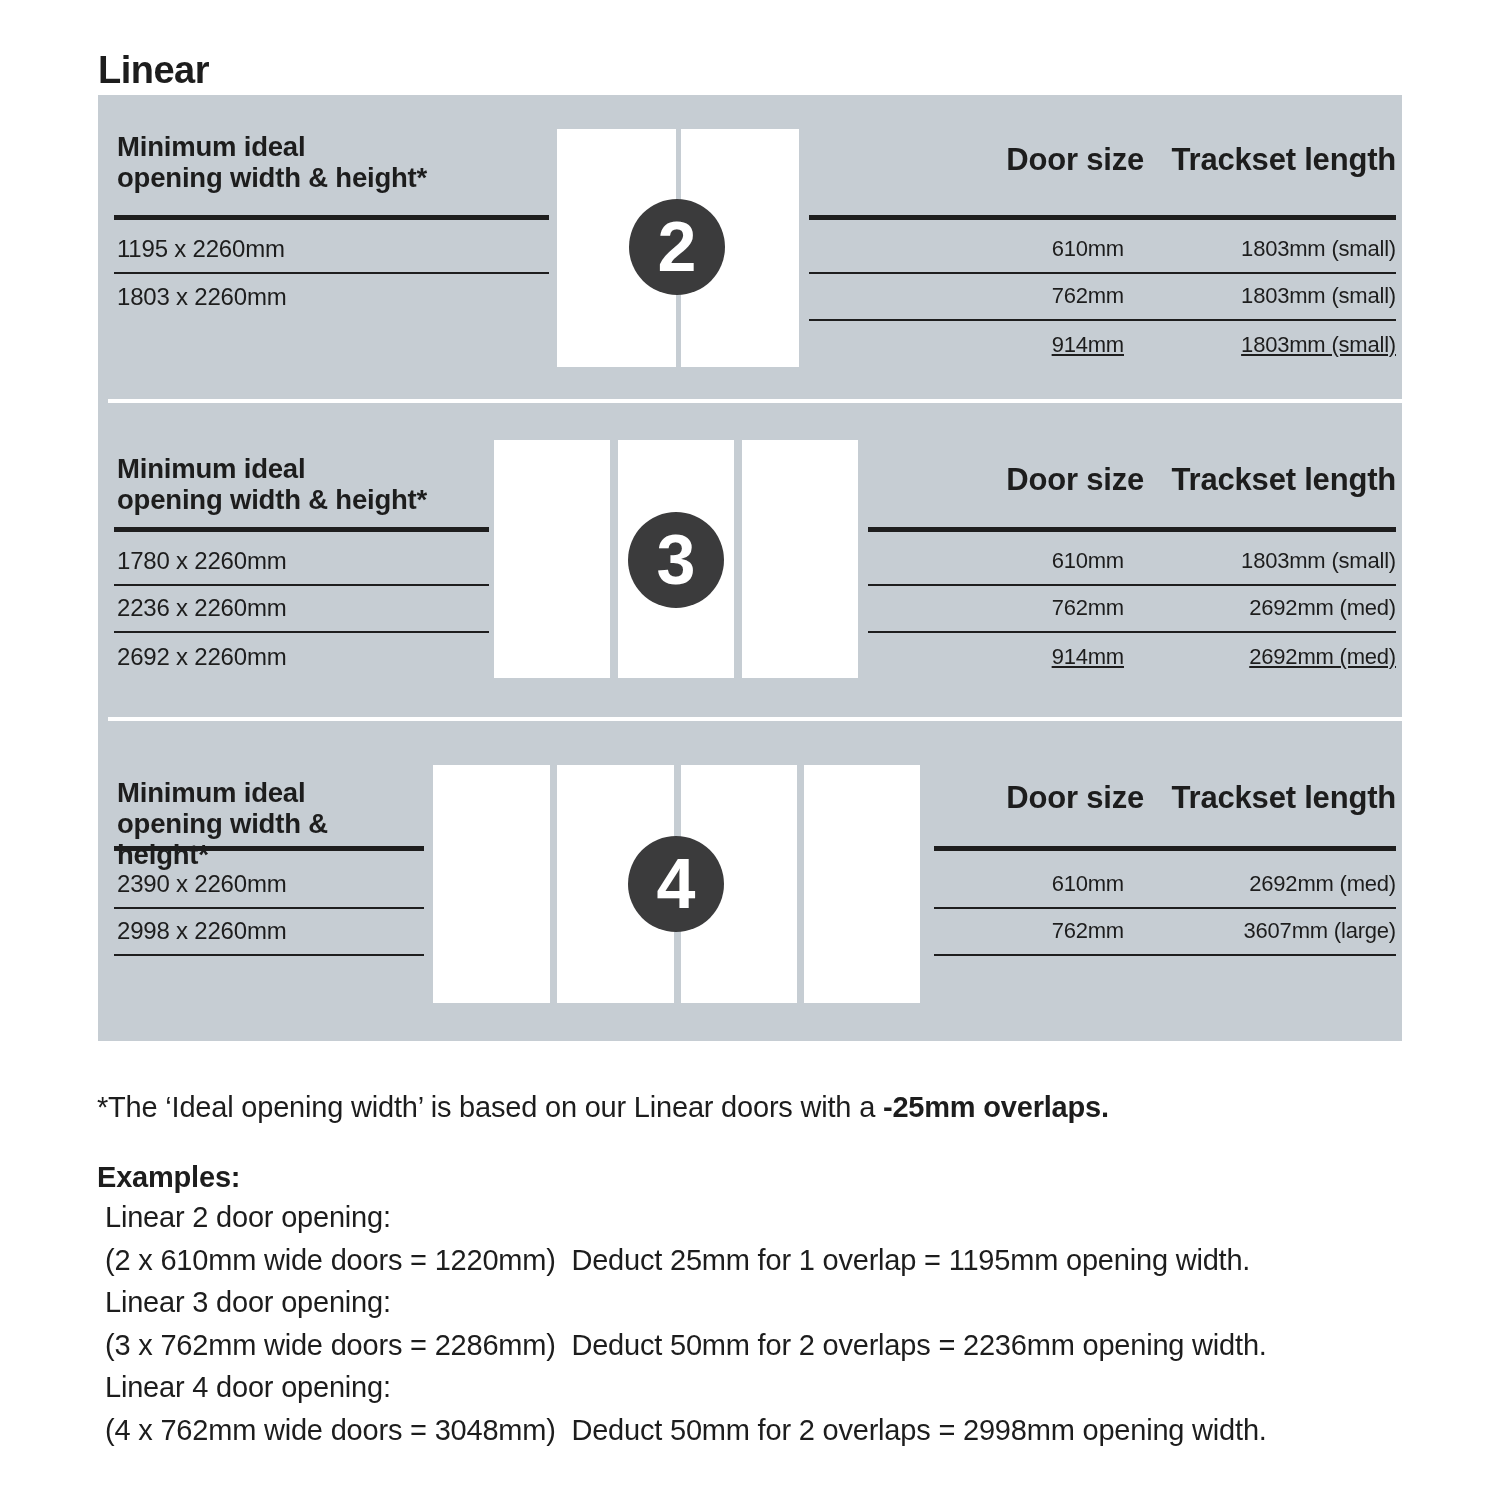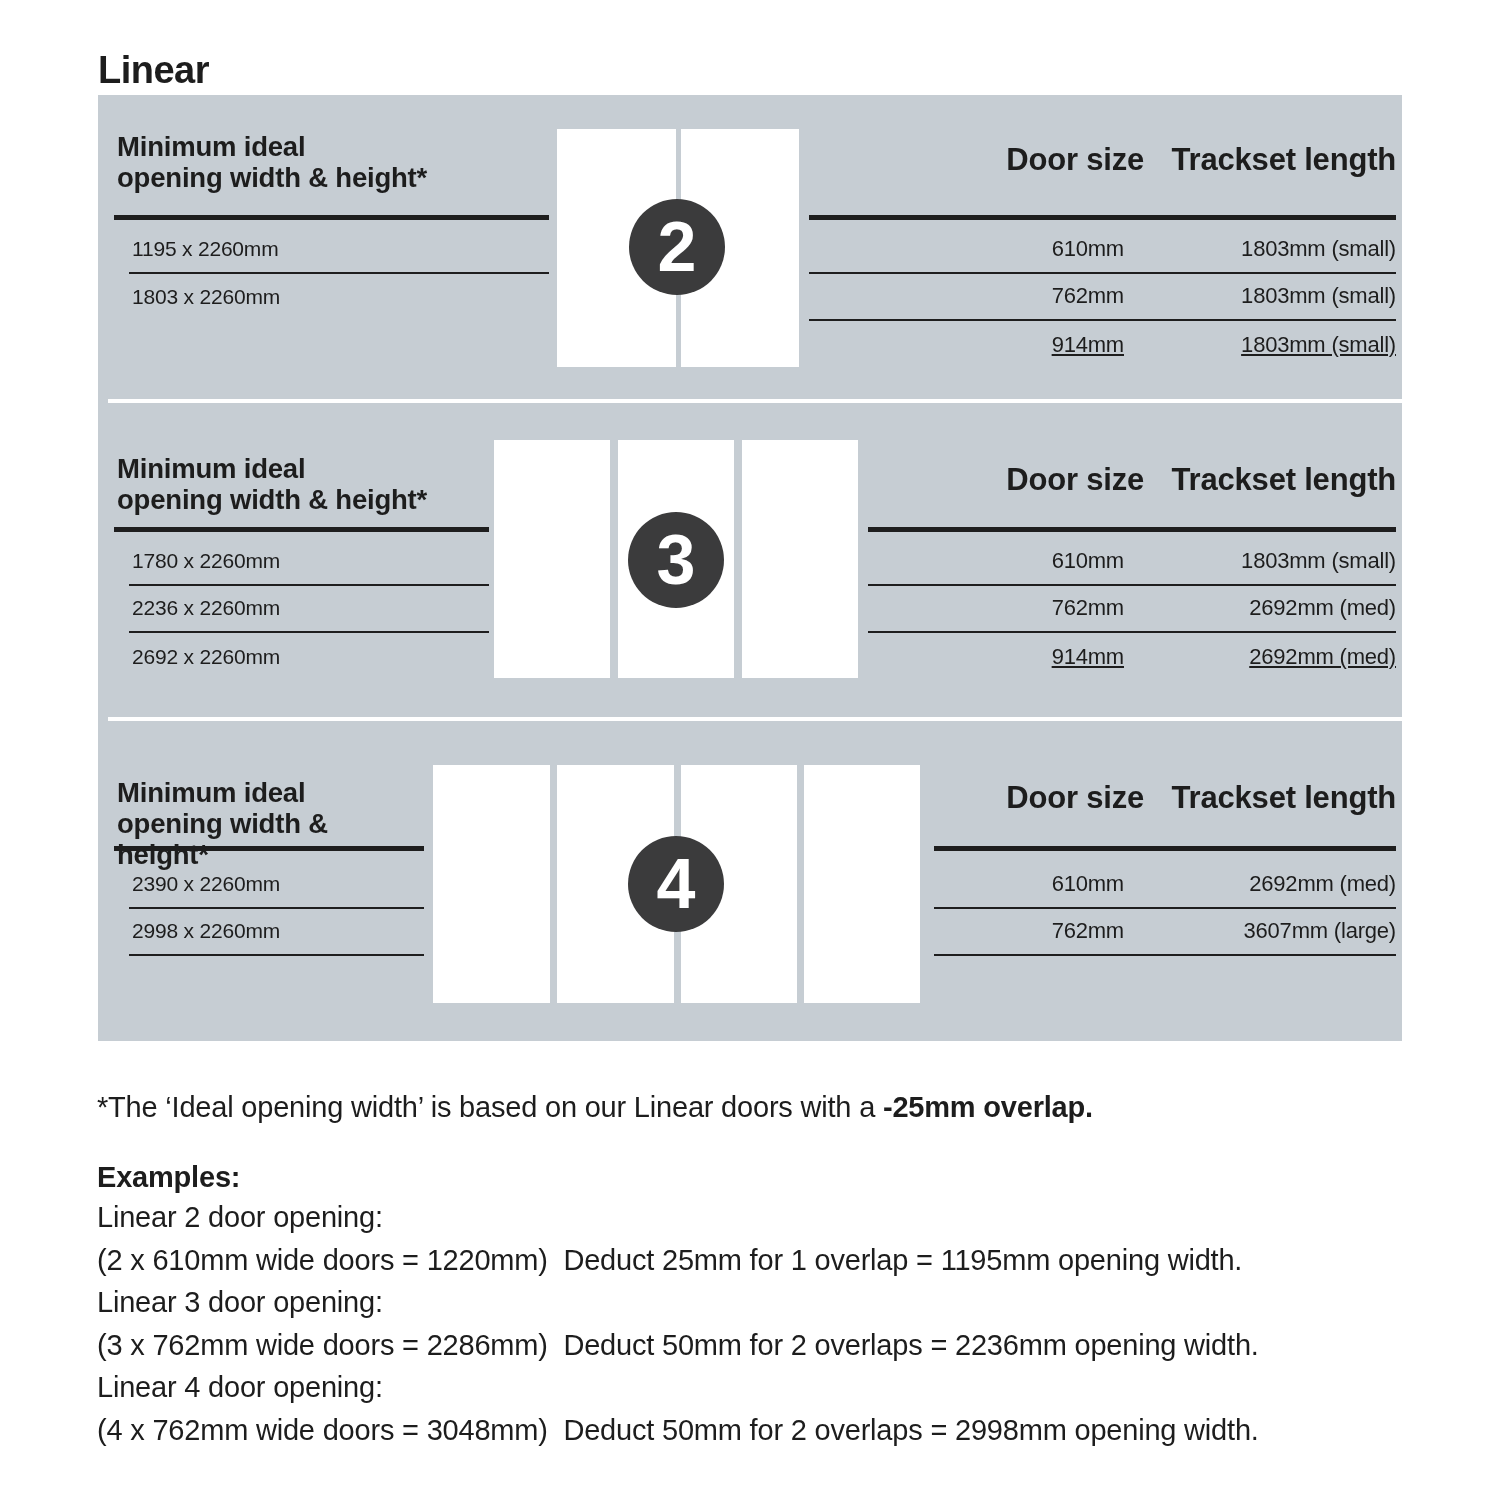--- a/index.html
+++ b/index.html
@@ -47,23 +47,22 @@
   .sec2 .thick-rule{top:124px}
   .sec3 .thick-rule{top:125px}
 
   .rows{position:absolute;left:0;width:100%;}
   .sec1 .rows{top:131px}
   .sec2 .rows{top:135px}
   .sec3 .rows{top:140px}
 
   .lrow{
     box-sizing:border-box;height:47.5px;display:flex;align-items:center;
-    padding-left:3px;font-size:21px;letter-spacing:-0.2px;
+    padding-left:3px;font-size:24px;letter-spacing:-0.2px;
     border-bottom:2px solid #1e1e1e;
-    margin-left:15px;
   }
   .sec1 .lrow:last-child,.sec2 .lrow:last-child{border-bottom:none;}
 
   .rt-header{
     position:absolute;left:0;width:100%;height:31px;
     display:grid;grid-template-columns:1fr 252px;align-items:center;
     font-size:31px;font-weight:700;letter-spacing:-0.2px;
   }
   .rt-header span{text-align:right;}
   .sec1 .rt-header{top:47px}
@@ -108,21 +107,21 @@
   }
   #footnote .b{font-weight:700;}
   #examples-heading{
     position:absolute;left:97px;top:1161px;font-size:29px;font-weight:700;
     letter-spacing:-0.2px;
   }
   #examples{
     position:absolute;left:97px;top:1196px;width:1360px;
     font-size:29px;line-height:42.6px;letter-spacing:-0.2px;
   }
-  .examples-line{white-space:pre-wrap;}
+  .examples-line{white-space:pre-wrap;margin-left:8px;}
 </style>
 </head>
 <body>
 
 <h1 id="title">Linear</h1>
 
 <div id="panel">
 
   <div class="section sec1">
     <div class="left-table">
@@ -237,21 +236,21 @@
         <div class="rrow">
           <span>762mm</span>
           <span>3607mm (large)</span>
         </div>
       </div>
     </div>
   </div>
 
 </div>
 
-<div id="footnote"><span>*The ‘Ideal opening width’ is based on our Linear doors with a </span><span class="b">-25mm overlap.</span></div>
+<div id="footnote"><span>*The ‘Ideal opening width’ is based on our Linear doors with a </span><span class="b">-25mm overlaps.</span></div>
 
 <div id="examples-heading">Examples:</div>
 
 <div id="examples">
   <div class="examples-line">Linear 2 door opening:</div>
   <div class="examples-line">(2 x 610mm wide doors = 1220mm)  Deduct 25mm for 1 overlap = 1195mm opening width.</div>
   <div class="examples-line">Linear 3 door opening:</div>
   <div class="examples-line">(3 x 762mm wide doors = 2286mm)  Deduct 50mm for 2 overlaps = 2236mm opening width.</div>
   <div class="examples-line">Linear 4 door opening:</div>
   <div class="examples-line">(4 x 762mm wide doors = 3048mm)  Deduct 50mm for 2 overlaps = 2998mm opening width.</div>

